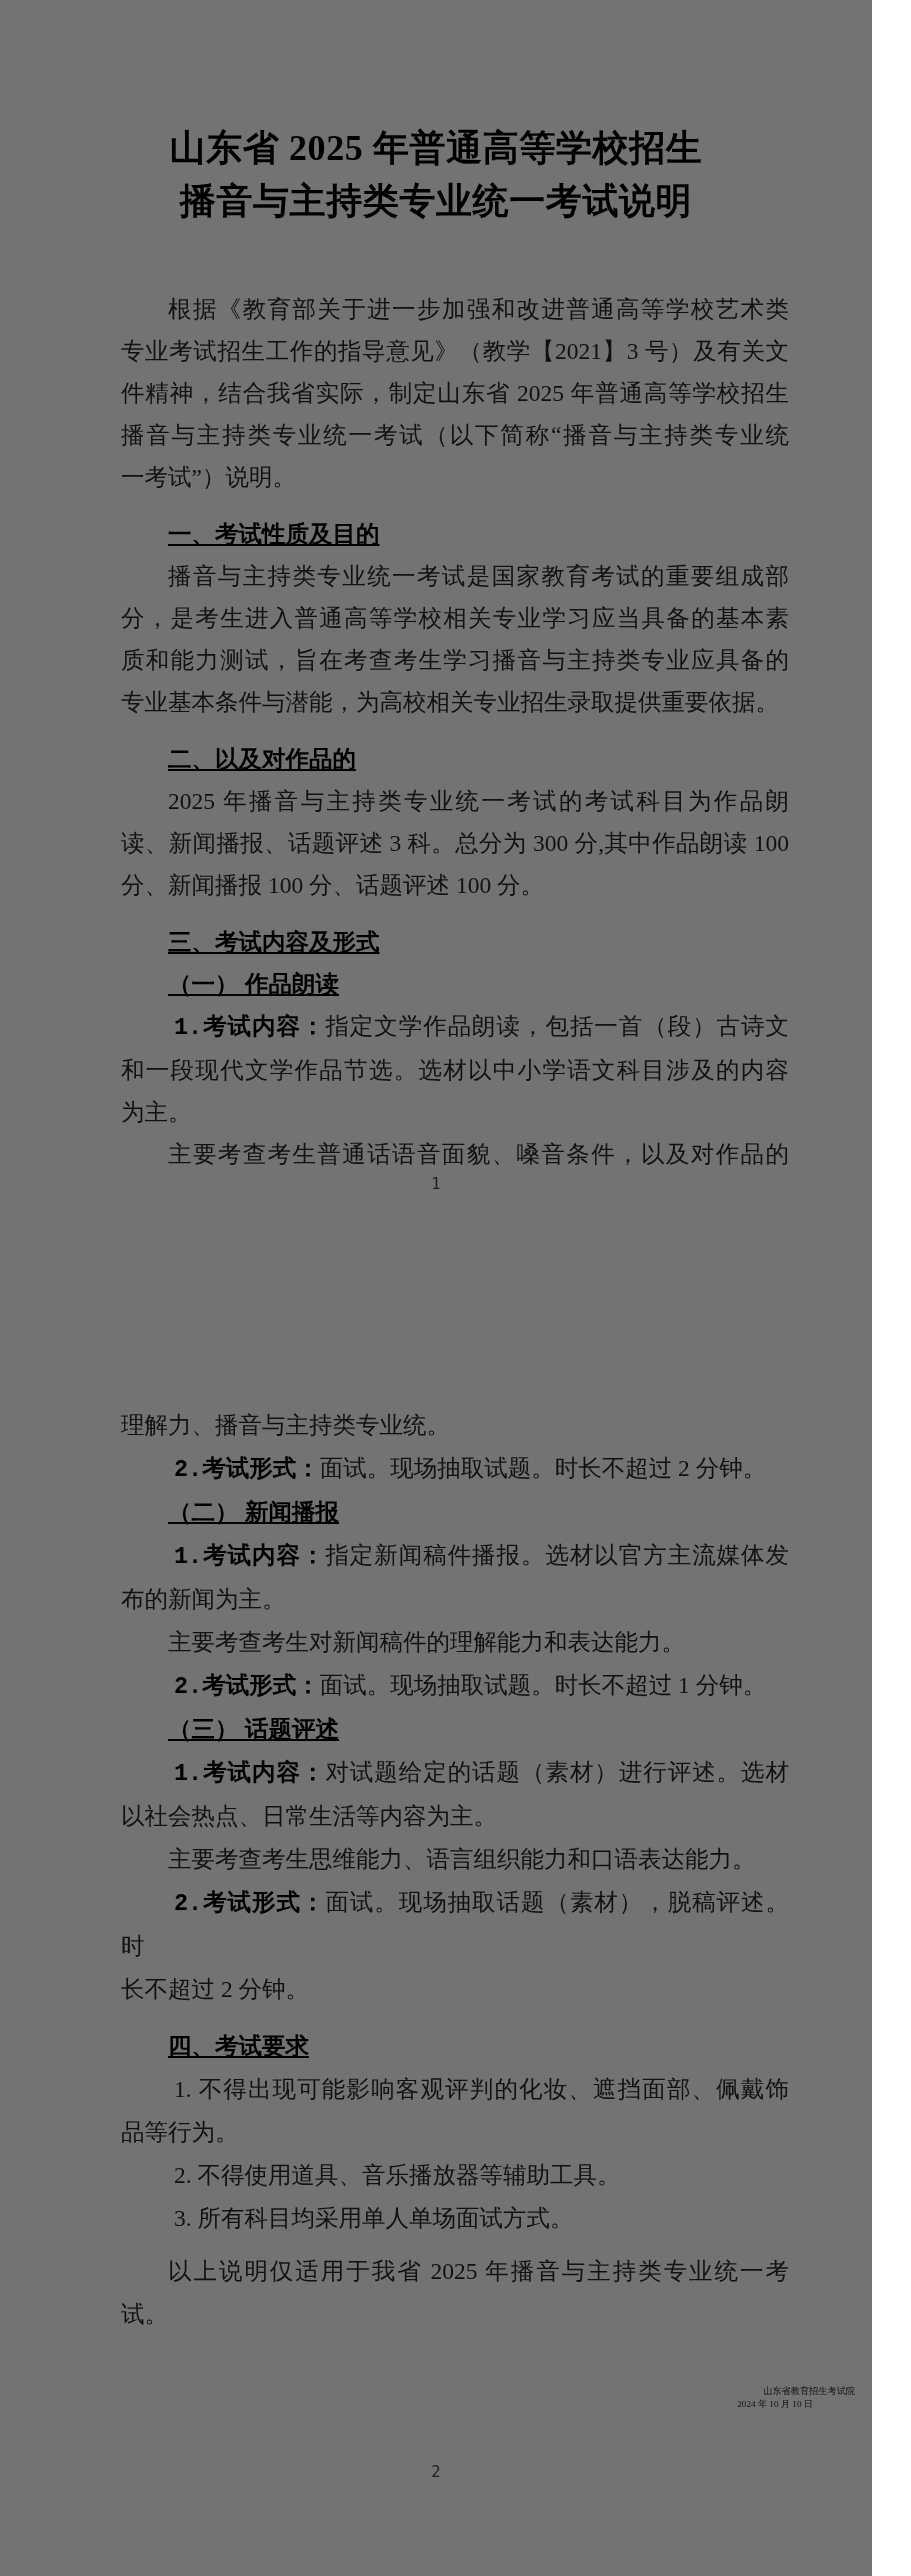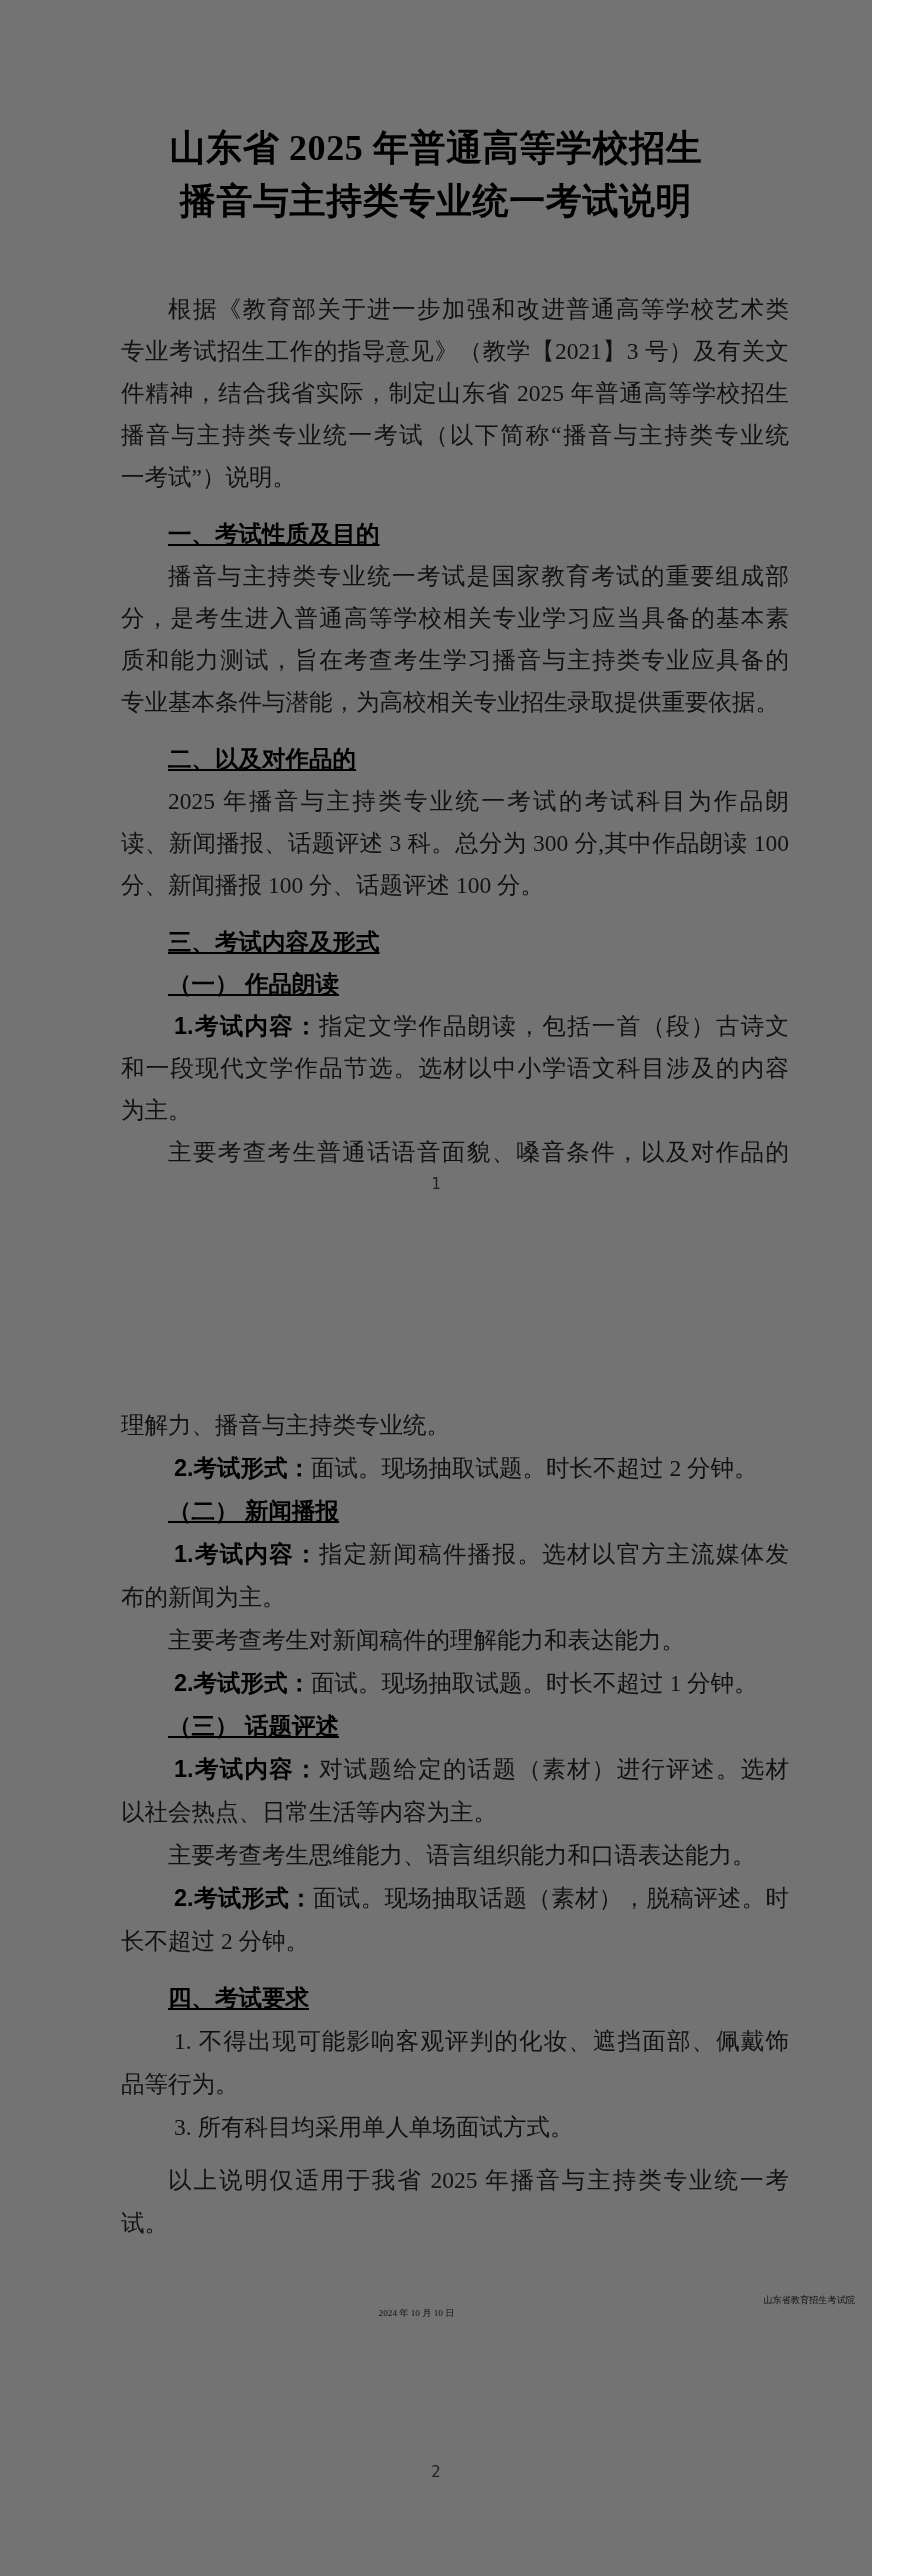--- a/index.html
+++ b/index.html
@@ -13,23 +13,23 @@
   #page1 .content{margin-top:60px;line-height:42px;}
   #page2 .content{line-height:43px;}
   .line{min-height:1em;}
   .i2{text-indent:47px;}
   .i2n{text-indent:53px;}
   .j{text-align:justify;text-align-last:justify;}
   .heading,.subheading{font-weight:bold;font-family:"Liberation Sans","DejaVu Sans",sans-serif;text-indent:47px;color:#000;text-decoration:underline;}
   #page1 .heading{margin-top:15px;}
   #page2 .heading{margin-top:13.8px;}
   .gap{margin-top:10.3px;}
-  .prefix{font-weight:bold;font-family:Liberation Sans, sans-serif;color:#000;}
+  .prefix{font-weight:bold;font-family:Liberation Mono, monospace;color:#000;}
   .sig-name{margin-top:49px;text-align:right;padding-right:17px;}
-  .sig-date{text-align:center;padding-right:39px;}
+  .sig-date{text-align:right;padding-right:59px;}
   .pagenum{position:absolute;top:1174px;left:0;width:100%;text-align:center;font-size:15.5px;line-height:20.7px;
            font-family:"DejaVu Sans Mono","Liberation Mono",monospace;color:#222;}
 </style>
 </head>
 <body>
 
 <div class="page" id="page1">
   <div class="title">山东省 2025 年普通高等学校招生</div>
   <div class="title">播音与主持类专业统一考试说明</div>
   <div class="content">
@@ -68,20 +68,21 @@
       <div class="line i2n"><span class="prefix">2.考试形式：</span>面试。现场抽取试题。时长不超过 1 分钟。</div>
       <div class="line subheading">（三） 话题评述</div>
       <div class="line i2n j"><span class="prefix">1.考试内容：</span>对试题给定的话题（素材）进行评述。选材</div>
       <div class="line">以社会热点、日常生活等内容为主。</div>
       <div class="line i2">主要考查考生思维能力、语言组织能力和口语表达能力。</div>
       <div class="line i2n j"><span class="prefix">2.考试形式：</span>面试。现场抽取话题（素材），脱稿评述。时</div>
       <div class="line">长不超过 2 分钟。</div>
       <div class="line heading">四、考试要求</div>
       <div class="line i2n j">1. 不得出现可能影响客观评判的化妆、遮挡面部、佩戴饰</div>
       <div class="line">品等行为。</div>
+      <div class="line i2n">2. 不得使用道具、音乐播放器等辅助工具。</div>
       <div class="line i2n">3. 所有科目均采用单人单场面试方式。</div>
       <div class="line i2 j gap">以上说明仅适用于我省 2025 年播音与主持类专业统一考</div>
       <div class="line">试。</div>
     </div>
   <div class="sig-name line">山东省教育招生考试院</div>
   <div class="sig-date line">2024 年 10 月 10 日</div>
   <div class="pagenum">2</div>
 </div>
 
 

